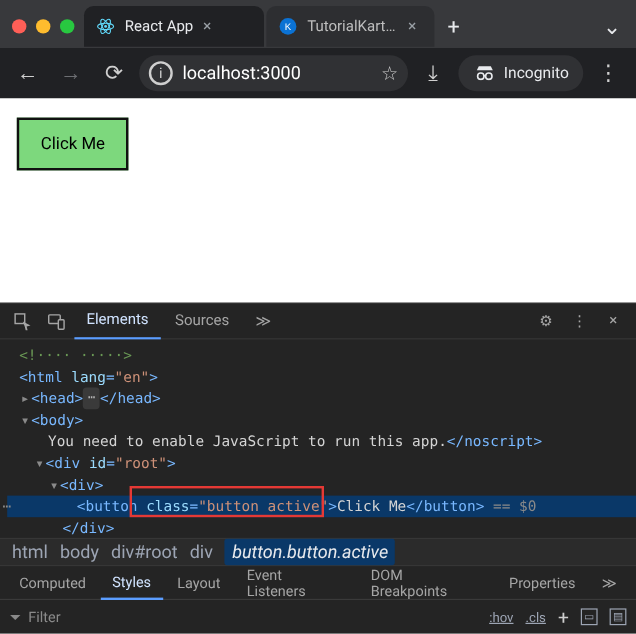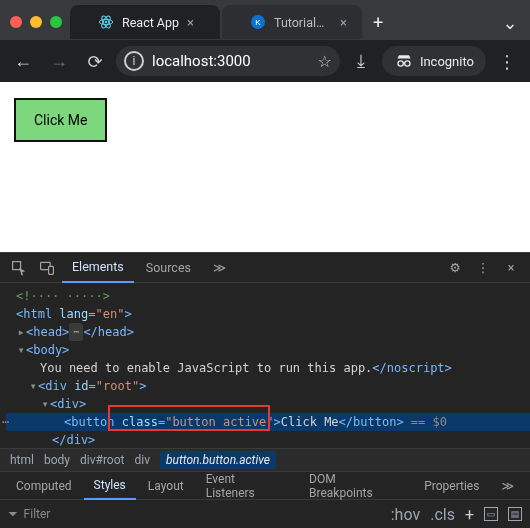--- a/index.html
+++ b/index.html
@@ -4,21 +4,21 @@
 <style>
   * { box-sizing: border-box; margin: 0; padding: 0; }
   html, body { width: 530px; height: 528px; font-family: -apple-system, "Segoe UI", Roboto, Arial, sans-serif; background: #fff; overflow: hidden; }
 
   
   .chrome { background: #38393c; }
   .tabbar { display: flex; align-items: center; height: 40px; padding: 4px 6px 0 6px; }
   .traffic { display: flex; gap: 8px; margin: 0 8px 0 4px; }
   .dot { width: 12px; height: 12px; border-radius: 50%; }
   .dot.red { background:#ff5f57; } .dot.yellow { background:#febc2e; } .dot.green { background:#28c840; }
-  .tab { display: flex; align-items: center; height: 34px; padding: 0 8px 0 28px; margin-right: 2px; border-radius: 8px 8px 0 0; font-size: 12.5px; min-width: 0; gap: 8px; }
+  .tab { display: flex; align-items: center; height: 34px; padding: 0 8px 0 10px; margin-right: 2px; border-radius: 8px 8px 0 0; font-size: 12.5px; min-width: 0; gap: 8px; }
   .tab .title { white-space: nowrap; overflow: hidden; text-overflow: ellipsis; }
   .tab.active { background:#202124; color:#e8eaed; width: 150px; }
   .tab.inactive { background:#2d2e31; color:#bdbdbd; width: 140px; }
   .tab .ico { width:16px; height:16px; display:flex; align-items:center; justify-content:center; flex:0 0 16px; }
   .tab .close { flex:0 0 14px; font-size: 13px; color:#9aa0a6; }
   .newtab { width: 28px; height: 28px; display:flex; align-items:center; justify-content:center; color:#e8eaed; font-size:18px; border-radius:50%; }
   .tabspacer { flex:1; }
   .chev { color:#e8eaed; font-size:18px; width: 28px; text-align:center; }
 
   .toolbar { background:#202124; height: 42px; display:flex; align-items:center; gap: 6px; padding: 0 8px; color:#cfcfcf; }
@@ -53,33 +53,33 @@
   .attr { color:#9cdcfe; }
   .val { color:#ce9178; }
   .txt { color:#d4d4d4; }
   .cmt { color:#6a9955; }
   .ell { background:#3a3a3a; color:#b5b5b5; border-radius:3px; padding:0 4px; font-size:10px; }
   .sel-row { background:#0a3868; display:flex; align-items:center; position:relative; }
   .sel-row .eq { color:#8a8a8a; }
   .gutter-dots { color:#8a8a8a; position:absolute; left:-4px; }
   .redbox { position:absolute; border:2px solid #e53935; pointer-events:none; }
 
-  .crumbs { height:24px; background:#2b2b2b; display:flex; align-items:center; gap:10px; padding:0 10px; border-top:1px solid #3a3a3a; border-bottom:1px solid #3a3a3a; font-size:12px; }
+  .crumbs { height:24px; background:#2b2b2b; display:flex; align-items:center; gap:10px; padding:0 10px; border-top:1px solid #3a3a3a; border-bottom:1px solid #3a3a3a; font-size:15px; }
   .crumb { color:#9da5b4; }
   .crumb.cur { background:#0a3868; color:#e8eaed; padding:2px 6px; border-radius:2px;font-style:italic; }
 
   .dev-sub { background:#242424; }
   .subtabs { display:flex; align-items:center; height:28px; border-bottom:1px solid #3a3a3a; padding:0 6px; gap:2px; }
   .sub-tab { padding:0 10px; height:28px; display:flex; align-items:center; color:#a5a5a5; font-size:12px; }
   .sub-tab.active { color:#d0e3ff; border-bottom:2px solid #5b9dff; }
 
   .stylesbar { display:flex; align-items:center; height:28px; padding:0 8px; gap:10px; }
   .filter { display:flex; align-items:center; gap:6px; color:#8a8a8a; font-size:12px;}
   .stylesbar .sp { flex:1; }
-  .mini { color:#9da5b4; font-size:16px; }
+  .mini { color:#9da5b4; font-size:11px;text-decoration:underline; }
   .plus { font-size:16px; color:#cfcfcf; }
   .sq { width:14px;height:14px;border:1px solid #9da5b4; display:flex; align-items:center; justify-content:center; font-size:9px; color:#9da5b4;}
 
   svg { display:block; }
 </style>
 </head>
 <body>
 
 <div class="chrome">
   <div class="tabbar">

